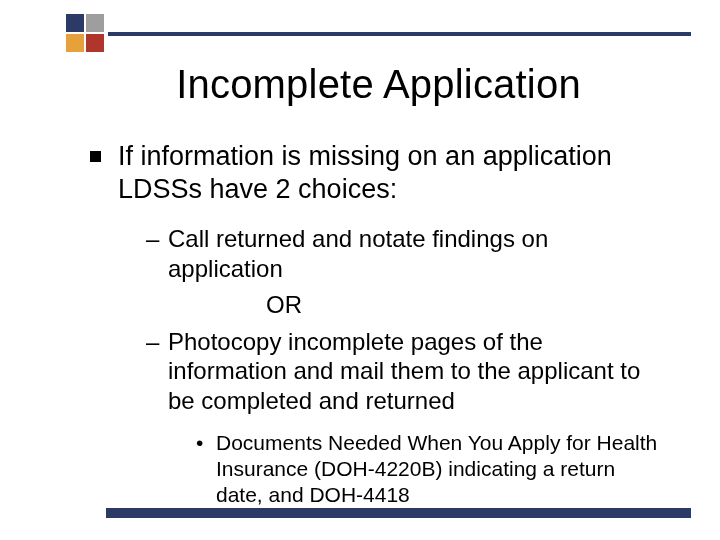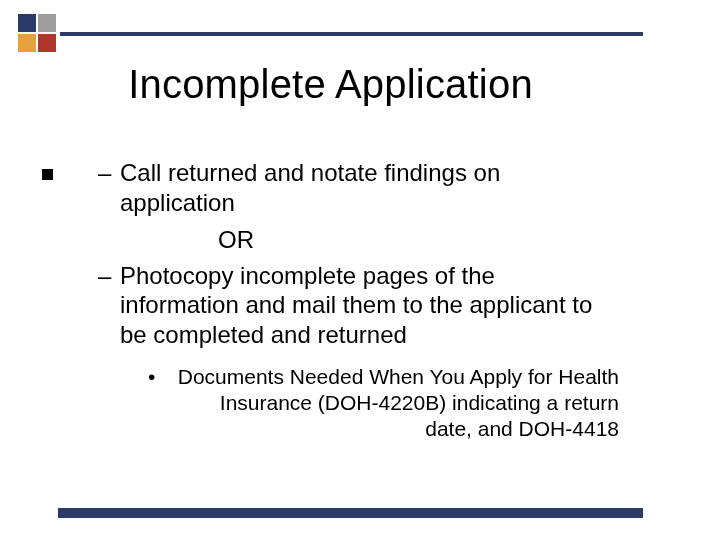--- a/index.html
+++ b/index.html
@@ -1,17 +1,17 @@
 <!DOCTYPE html>
 <html><head>
 <meta charset="utf-8">
 <style>
   * { margin: 0; padding: 0; box-sizing: border-box; }
   html, body { width: 720px; height: 540px; background: #fff; font-family: Arial, Helvetica, sans-serif; color: #000; }
-  .slide { position: relative; width: 661px; height: 540px; }
+  .slide { position: relative; width: 661px; height: 540px; margin-left: 48px; }
 
   
   .logo { position: absolute; top: 14px; left: 18px; width: 40px; height: 40px; }
   .logo .sq { position: absolute; width: 18px; height: 18px; }
   .logo .tl { top: 0; left: 0; background: #2b3a67; }     
   .logo .tr { top: 0; left: 20px; background: #9e9e9e; }  
   .logo .bl { top: 20px; left: 0; background: #e7a13b; }  
   .logo .br { top: 20px; left: 20px; background: #b0362c; } 
 
   
@@ -29,21 +29,21 @@
 
   
   .b2-wrap { margin-top: 18px; padding-left: 28px; }
   .b2 { position: relative; padding-left: 22px; font-size: 24px; line-height: 1.24; margin-bottom: 6px; }
   .b2::before { content: "–"; position: absolute; left: 0; top: 0; }
 
   .or-line { padding-left: 120px; font-size: 24px; line-height: 1.3; margin-bottom: 6px; }
 
   
   .b3-wrap { margin-top: 14px; padding-left: 50px; }
-  .b3 { position: relative; padding-left: 20px; font-size: 21px; line-height: 1.25; text-align: right; }
+  .b3 { position: relative; padding-left: 20px; font-size: 21px; line-height: 1.25; }
   .b3::before { content: "•"; position: absolute; left: 0; top: 0; }
 
   
   .bottom-rule { position: absolute; left: 58px; right: 18px; bottom: 22px; height: 10px; background: #2b3a67; }
 </style>
 </head>
 <body>
 
 <div class="slide">
 
@@ -54,20 +54,21 @@
     <div class="sq br"></div>
   </div>
 
   <div class="top-rule"></div>
 
   <div class="title">Incomplete Application</div>
 
   <div class="content">
 
     <div class="b1">
+      <span>If information is missing on an application LDSSs have 2 choices:</span>
 
       <div class="b2-wrap">
         <div class="b2">Call returned and notate findings on application</div>
         <div class="or-line">OR</div>
         <div class="b2">Photocopy incomplete pages of the information and mail them to the applicant to be completed and returned</div>
 
         <div class="b3-wrap">
           <div class="b3">Documents Needed When You Apply for Health Insurance (DOH-4220B) indicating a return date, and DOH-4418</div>
         </div>
       </div>

